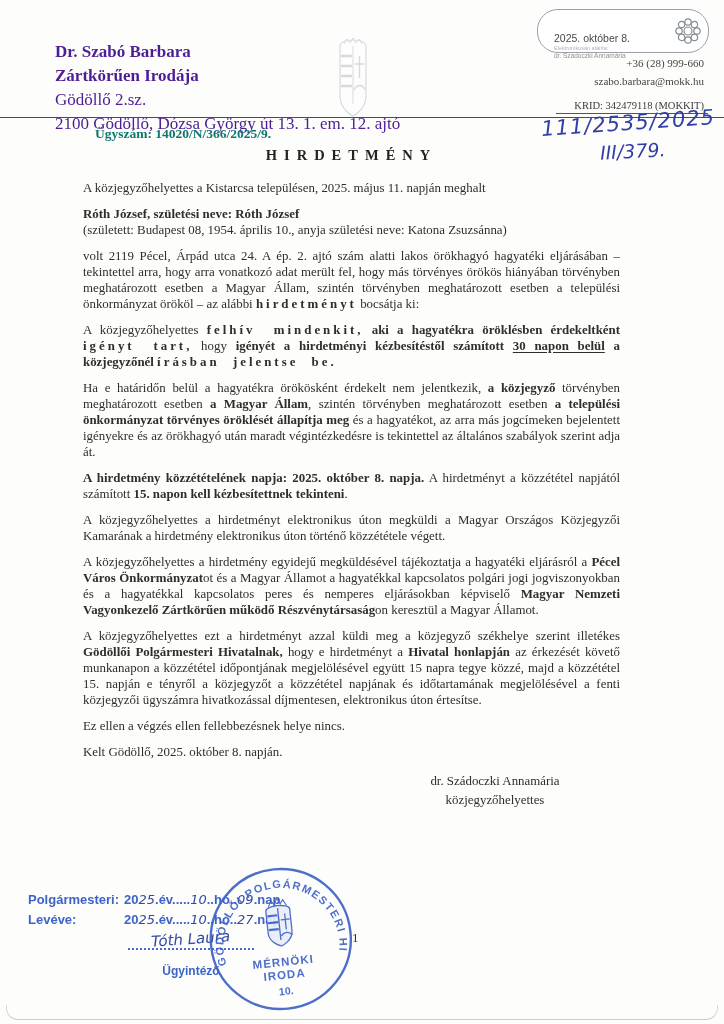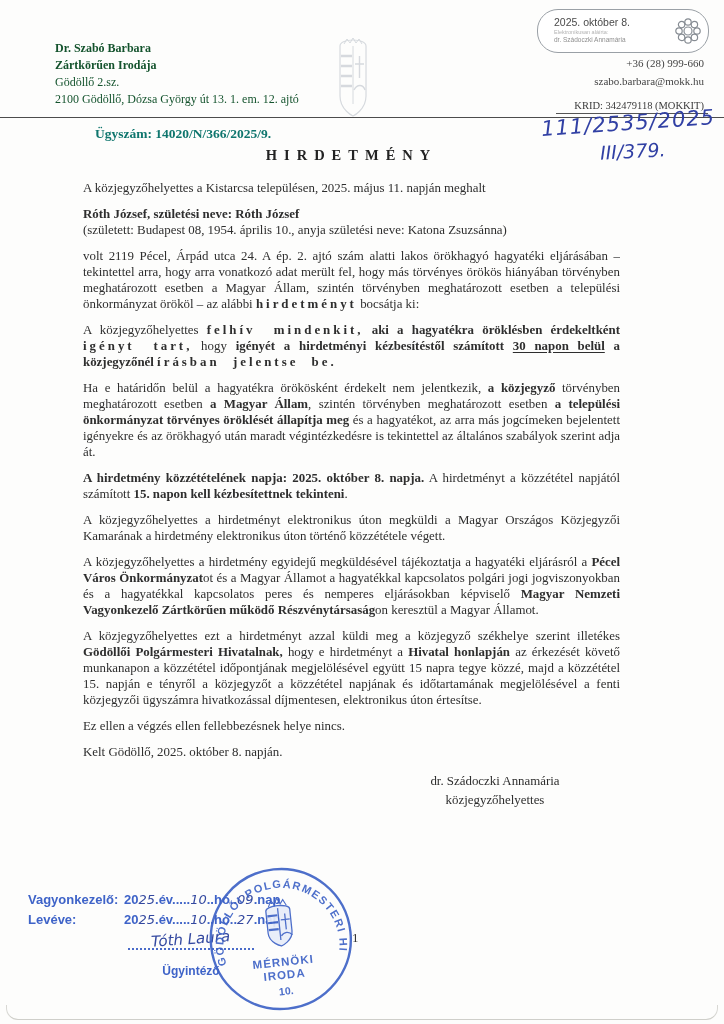--- a/index.html
+++ b/index.html
@@ -1,25 +1,25 @@
 <!DOCTYPE html>
 <html><head>
 <meta charset="utf-8">
 <style>
   html,body{margin:0;padding:0;background:#ffffff;}
   .page{position:relative;width:724px;height:1024px;background:#fdfdfc;overflow:hidden;
         font-family:"Liberation Serif",serif;color:#2d2d2d;}
 
   
-  .office{position:absolute;left:55px;top:40px;font-size:12px;line-height:1.42;color:#14532d;}
+  .office{position:absolute;left:55px;top:40px;font-size:17px;line-height:1.42;color:#4c1d95;}
   .office .b{font-weight:700;}
   .crest-faint{position:absolute;left:330px;top:34px;opacity:.75;}
   .esign{position:absolute;left:537px;top:9px;width:170px;height:42px;border:1.4px solid #9aa0a6;
          border-radius:21px;background:#fff;font-family:"Liberation Sans",sans-serif;}
-  .esign .d{margin:6px 0 0 16px;font-size:10.5px;color:#4a4a4a;}
+  .esign .d{margin:22px 0 0 16px;font-size:10.5px;color:#4a4a4a;}
   .esign .n{margin:1px 0 0 16px;font-size:5.5px;color:#b3b3b3;}
   .esign .s{margin:1px 0 0 16px;font-size:6.5px;color:#8f8f8f;}
   .rosette{position:absolute;right:4px;top:5px;}
   .contact{position:absolute;right:20px;top:55px;text-align:right;font-size:11px;line-height:1.6;color:#444;}
   .krid{position:absolute;right:16px;top:100px;font-size:10.5px;color:#3a3a3a;
         padding:0 4px 2px 18px;border-bottom:1.2px solid #555;}
   .hr-top{position:absolute;left:0;right:0;top:117px;border-top:1.4px solid #4c4c4c;}
   .ugyszam{position:absolute;left:95px;top:126px;font-size:13.5px;font-weight:700;color:#0f766e;}
 
   .hw{font-family:"DejaVu Sans",sans-serif;font-style:italic;color:#3140a4;}
@@ -123,21 +123,21 @@
     <p><span>Ez ellen a végzés ellen fellebbezésnek helye nincs.</span></p>
     <p class="mt-lg"><span>Kelt Gödöllő, 2025. október 8. napján.</span></p>
     <div class="sig-block">
       <div>dr. Szádoczki Annamária</div>
       <div>közjegyzőhelyettes</div>
     </div>
   </div>
 
   <div class="fillin">
     <div>
-      <span class="lbl">Vagyonkezelő:</span><span>20</span><span class="hwf">25</span><span>.év.....</span><span class="hwf">10</span><span>..hó..</span><span class="hwf">09</span><span>.nap</span>
+      <span class="lbl">Polgármesteri:</span><span>20</span><span class="hwf">25</span><span>.év.....</span><span class="hwf">10</span><span>..hó..</span><span class="hwf">09</span><span>.nap</span>
     </div>
     <div>
       <span class="lbl">Levéve:</span><span>20</span><span class="hwf">25</span><span>.év.....</span><span class="hwf">10</span><span>..hó..</span><span class="hwf">27</span><span>.nap</span>
     </div>
   </div>
 
   <div class="clerk">
     <div class="dots"><span class="sig">Tóth Laura</span></div>
     <div class="role">Ügyintéző</div>
   </div>

